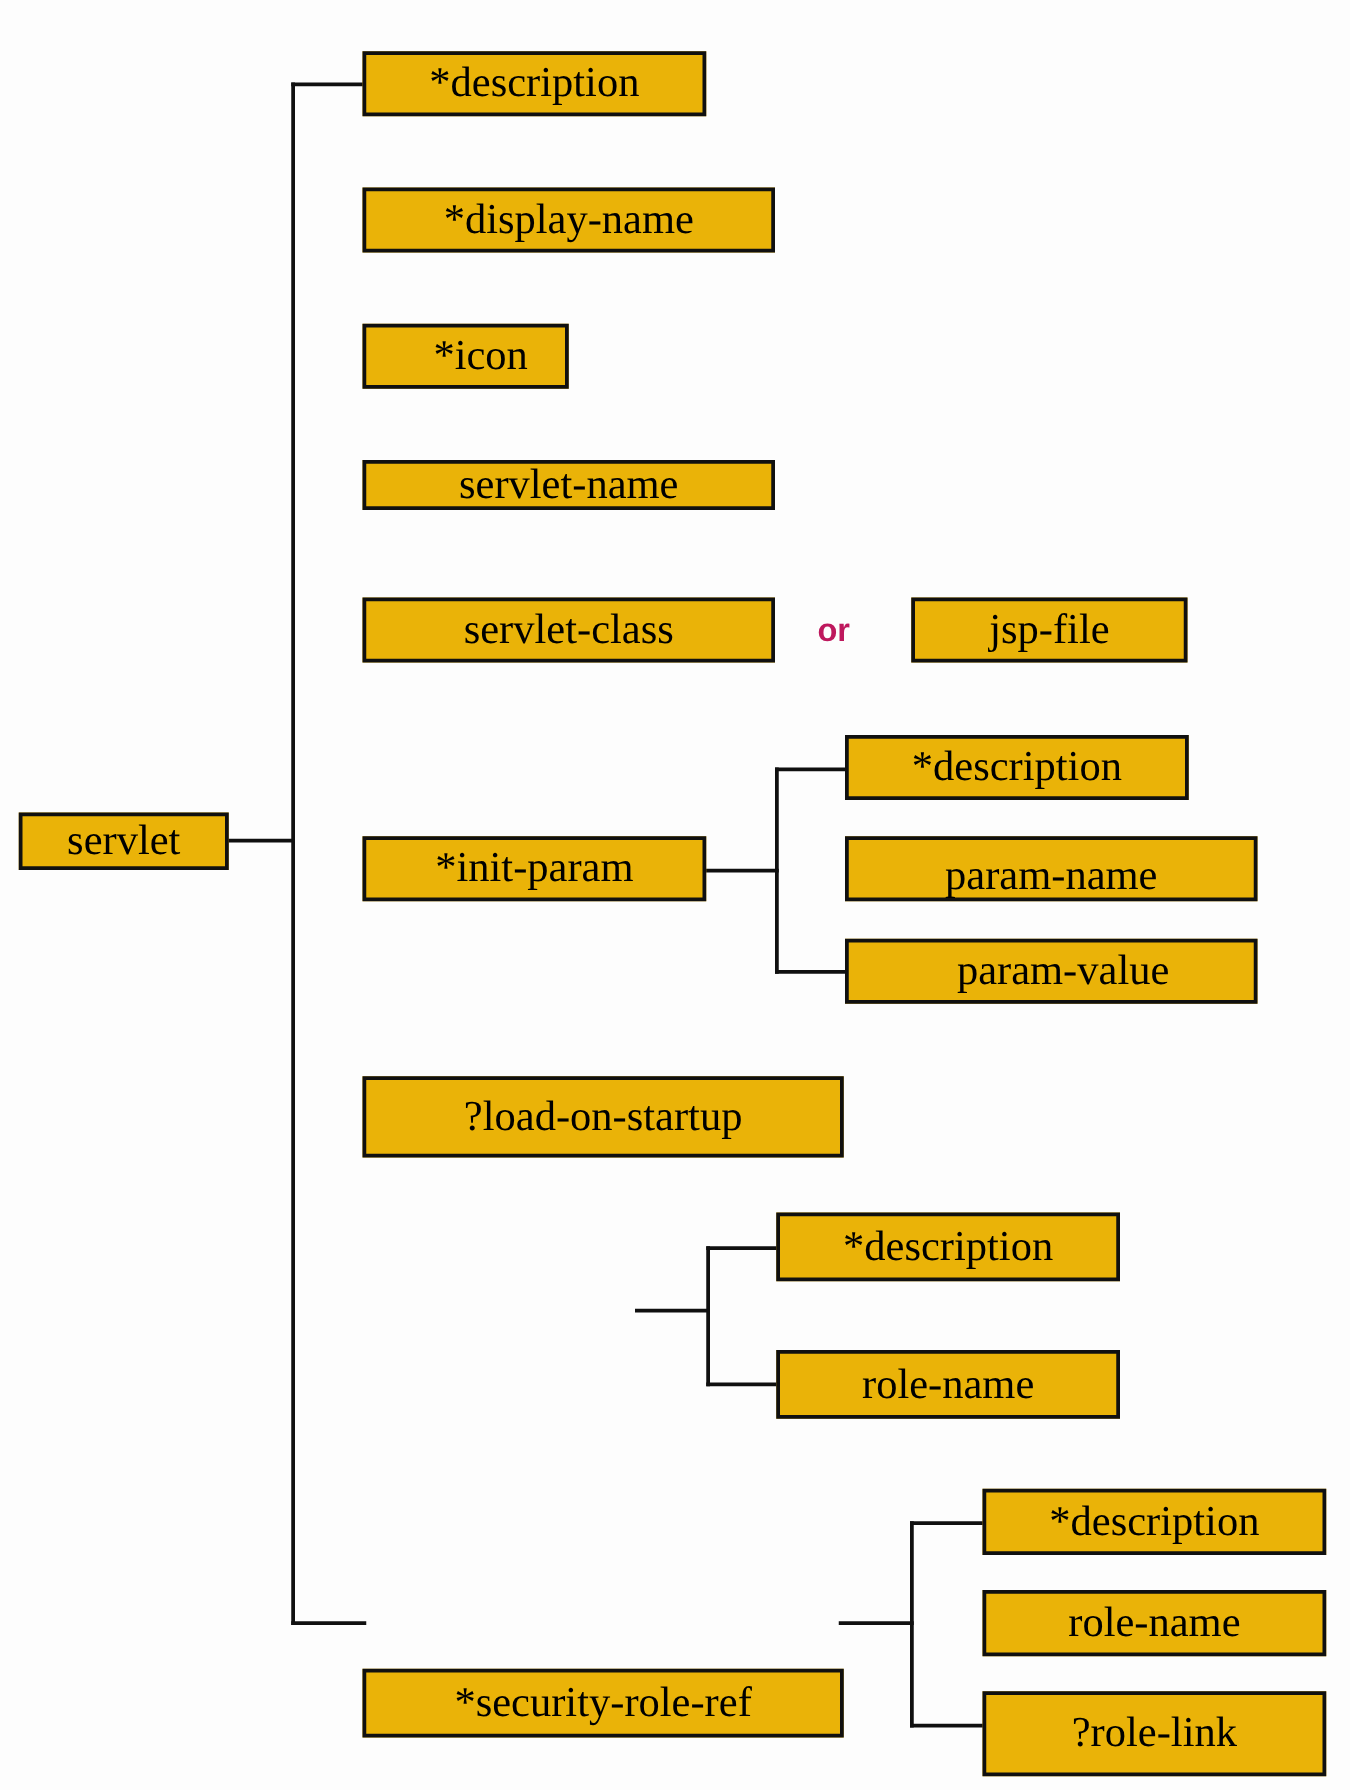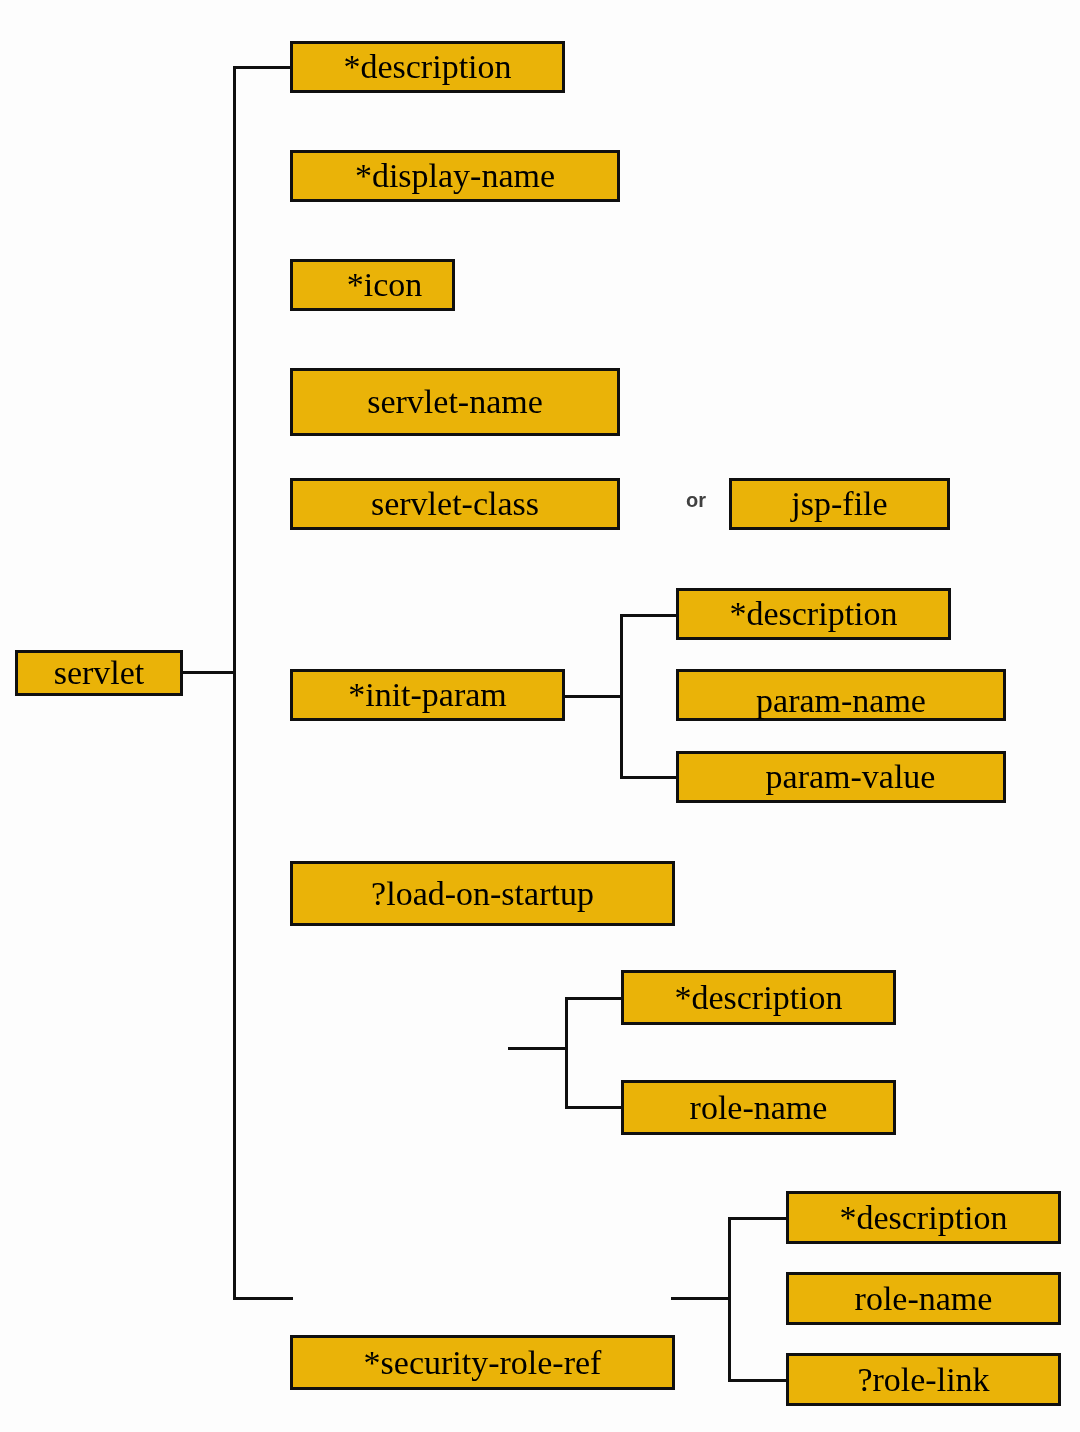--- a/index.html
+++ b/index.html
@@ -28,24 +28,23 @@
     font-family: "Liberation Serif", "DejaVu Serif", serif;
     font-size: 34px;
     line-height: 1;
     letter-spacing: 0px;
     white-space: nowrap;
   }
   .or-label {
     position: absolute;
     font-family: "Liberation Sans", "DejaVu Sans", sans-serif;
     font-weight: bold;
-    font-size: 20px;
-    color: #404040;
+    font-size: 26px;
+    color: #be185d;
     white-space: nowrap;
-    margin-left: 32px;
   }
   .edge {
     position: absolute;
     background: #101010;
   }
   .edge.h { height: 3px; }
   .edge.v { width: 3px; }
 </style>
 </head>
 <body>
@@ -84,21 +83,21 @@
   </div>
 
   <div class="node" style="left:290px; top:150px; width:330px; height:52px;">
     <span>*display-name</span>
   </div>
 
   <div class="node" style="left:290px; top:259px; width:165px; height:52px;padding-left:24px;">
     <span>*icon</span>
   </div>
 
-  <div class="node" style="left:290px; top:368px; width:330px; height:68px;">
+  <div class="node" style="left:290px; top:368px; width:330px; height:40px;">
     <span>servlet-name</span>
   </div>
 
   <div class="node" style="left:290px; top:478px; width:330px; height:52px;">
     <span>servlet-class</span>
   </div>
 
   <div class="or-label" style="left:654px; top:489px;">
     <span>or</span>
   </div>
@@ -141,17 +140,17 @@
   </div>
 
   <div class="node" style="left:786px; top:1191px; width:275px; height:53px;">
     <span>*description</span>
   </div>
 
   <div class="node" style="left:786px; top:1272px; width:275px; height:53px;">
     <span>role-name</span>
   </div>
 
-  <div class="node" style="left:786px; top:1353px; width:275px; height:53px;">
+  <div class="node" style="left:786px; top:1353px; width:275px; height:68px;">
     <span>?role-link</span>
   </div>
 
 </div>
 
 </body></html>

